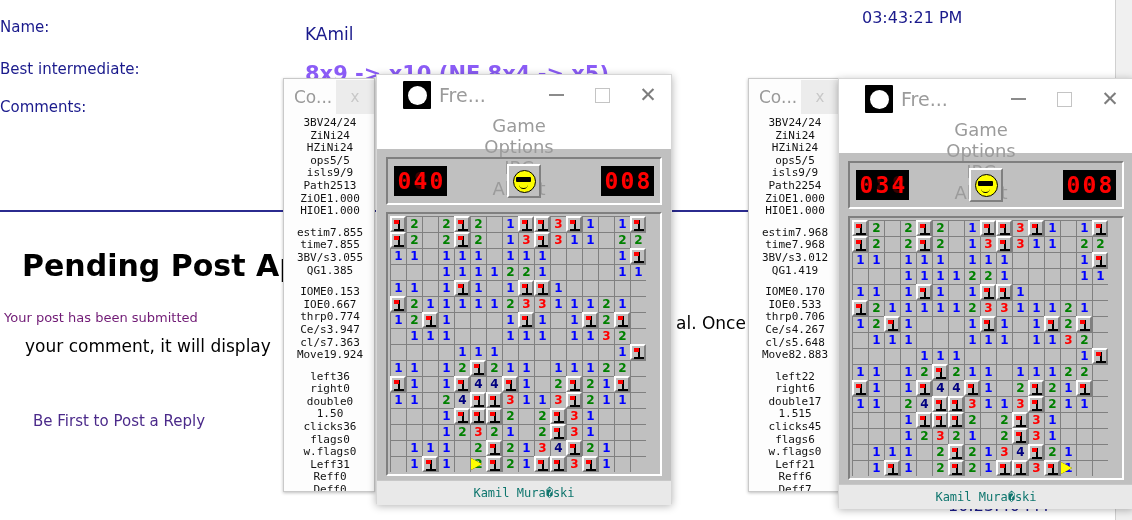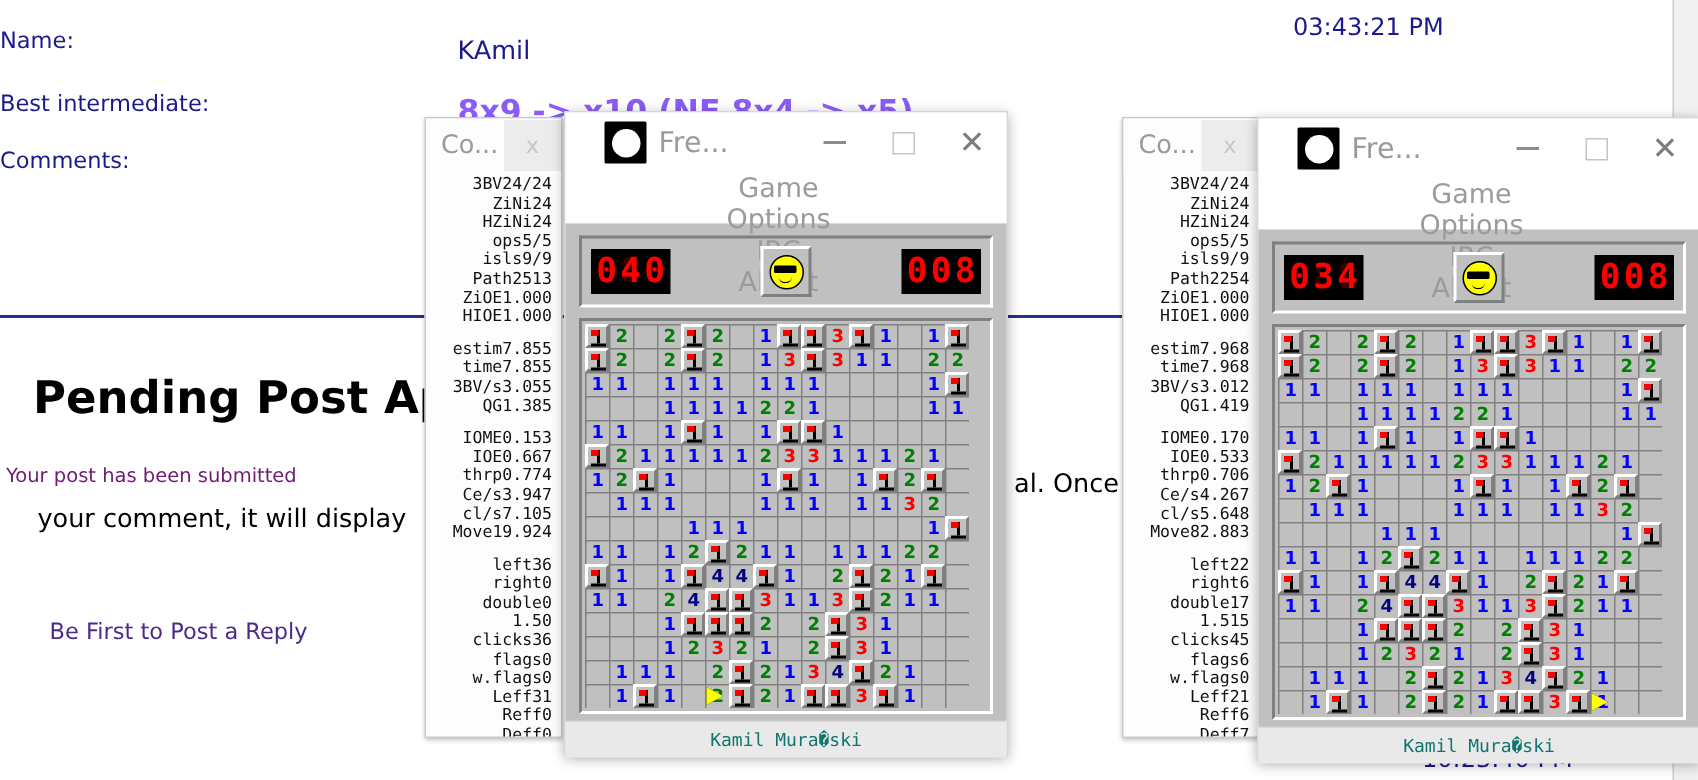--- a/index.html
+++ b/index.html
@@ -38,21 +38,21 @@
   
   .stats-win{position:absolute;background:#fdfdfd;border:1px solid #c9c9c9;
              box-shadow:0 1px 3px rgba(0,0,0,.25);overflow:hidden;}
   .stats-title{height:36px;display:flex;align-items:center;justify-content:space-between;
                background:#fdfdfd;padding:0 0 0 10px;}
   .stats-title .t{color:#9a9a9a;font-size:17px;}
   .stats-title .x{width:38px;height:34px;background:#ececec;color:#c8c8c8;font-size:15px;
                   display:flex;align-items:center;justify-content:center;}
   .stats-body{font-family:"DejaVu Sans Mono","Liberation Mono",monospace;
               font-size:11px;color:#111;padding:2px 4px 0 4px;line-height:12.6px;}
-  .srow{display:flex;justify-content:flex-end;white-space:nowrap;}
+  .srow{display:flex;justify-content:center;white-space:nowrap;}
   .srow .k{padding-left:4px;}
   .srow .v{padding-right:2px;}
   .sgap{height:9px;}
 
   
   .ms-win{position:absolute;background:#f0f0f0;border:1px solid #d6d6d6;
           box-shadow:0 2px 8px rgba(0,0,0,.30);}
   .ms-caption{height:40px;display:flex;align-items:center;background:#ffffff;padding-left:20px;}
   .ms-appicon{width:28px;height:28px;margin-left:6px;background:#000;border-radius:1px;
               display:flex;align-items:center;justify-content:center;}
@@ -202,21 +202,21 @@
       <div class="srow">
         <span class="k">thrp</span>
         <span class="v">0.774</span>
       </div>
       <div class="srow">
         <span class="k">Ce/s</span>
         <span class="v">3.947</span>
       </div>
       <div class="srow">
         <span class="k">cl/s</span>
-        <span class="v">7.105</span>
+        <span class="v">7.363</span>
       </div>
       <div class="srow">
         <span class="k">Move</span>
         <span class="v">19.924</span>
       </div>
       <div class="sgap"></div>
       <div class="srow">
         <span class="k">left</span>
         <span class="v">36</span>
       </div>

